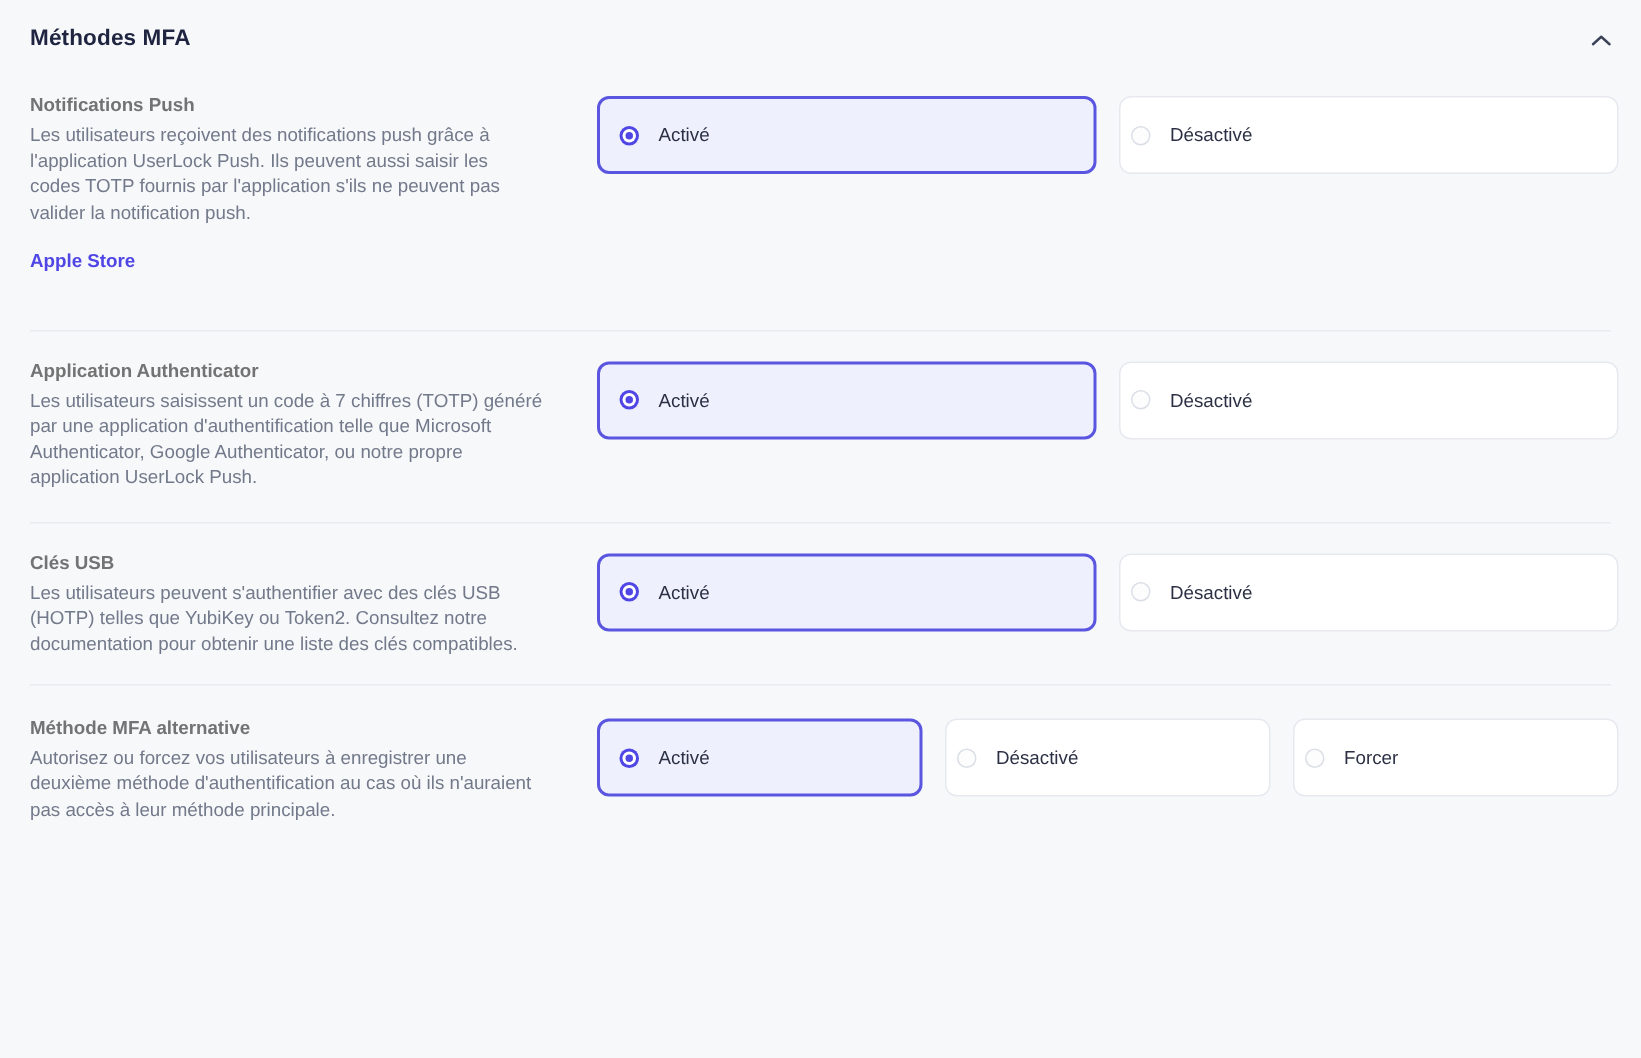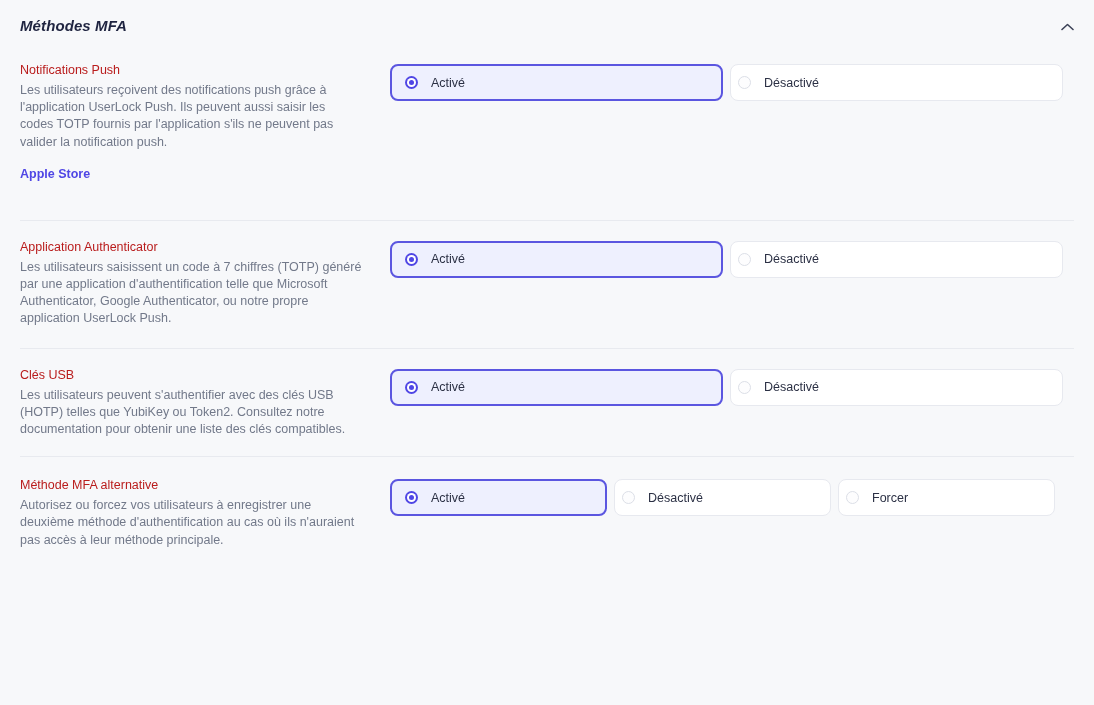--- a/index.html
+++ b/index.html
@@ -30,21 +30,20 @@
     position: relative;
     padding: 16px 20px 0 20px;
   }
   .card-title {
     font-size: 15px;
     font-weight: bold;
     color: #1f2440;
     letter-spacing: 0.1px;
     margin: 0;
     line-height: 20px;
-    font-style: italic;
   }
   .card-subtitle {
     font-size: 12.5px;
     color: #9aa0ad;
     margin: 9px 0 0 0;
     line-height: 16px;
     font-weight: normal;
   }
   .collapse-btn {
     position: absolute;
@@ -73,22 +72,22 @@
     box-sizing: border-box;
   }
   .section-left {
     width: 370px;
     flex: 0 0 370px;
     box-sizing: border-box;
     padding-right: 24px;
   }
   .section-name {
     font-size: 12.5px;
-    font-weight: normal;
-    color: #b91c1c;
+    font-weight: bold;
+    color: #737373;
     line-height: 17px;
     margin: 0 0 3px 0;
   }
   .section-desc {
     font-size: 12.5px;
     color: #72798a;
     line-height: 17.2px;
     margin: 0;
     max-width: 342px;
   }
@@ -107,29 +106,30 @@
     display: flex;
     gap: 7px;
     padding-top: 2px;
   }
 
   
   .option {
     display: flex;
     align-items: center;
     box-sizing: border-box;
-    height: 37px;
+    height: 52px;
     border-radius: 8px;
     background: #ffffff;
     border: 1px solid #e7e9ef;
     padding: 0 0 0 7px;
     cursor: pointer;
     font-size: 12.5px;
     color: #2b3044;
     user-select: none;
+    margin-left: 8px;
   }
   .option.two-up { flex: 0 0 333px; width: 333px; }
   .option.three-up { flex: 0 0 217px; width: 217px; }
 
   .option.selected {
     background: #eef0fe;
     border: 2px solid #5b56e0;
     padding-left: 13px;
   }
 

